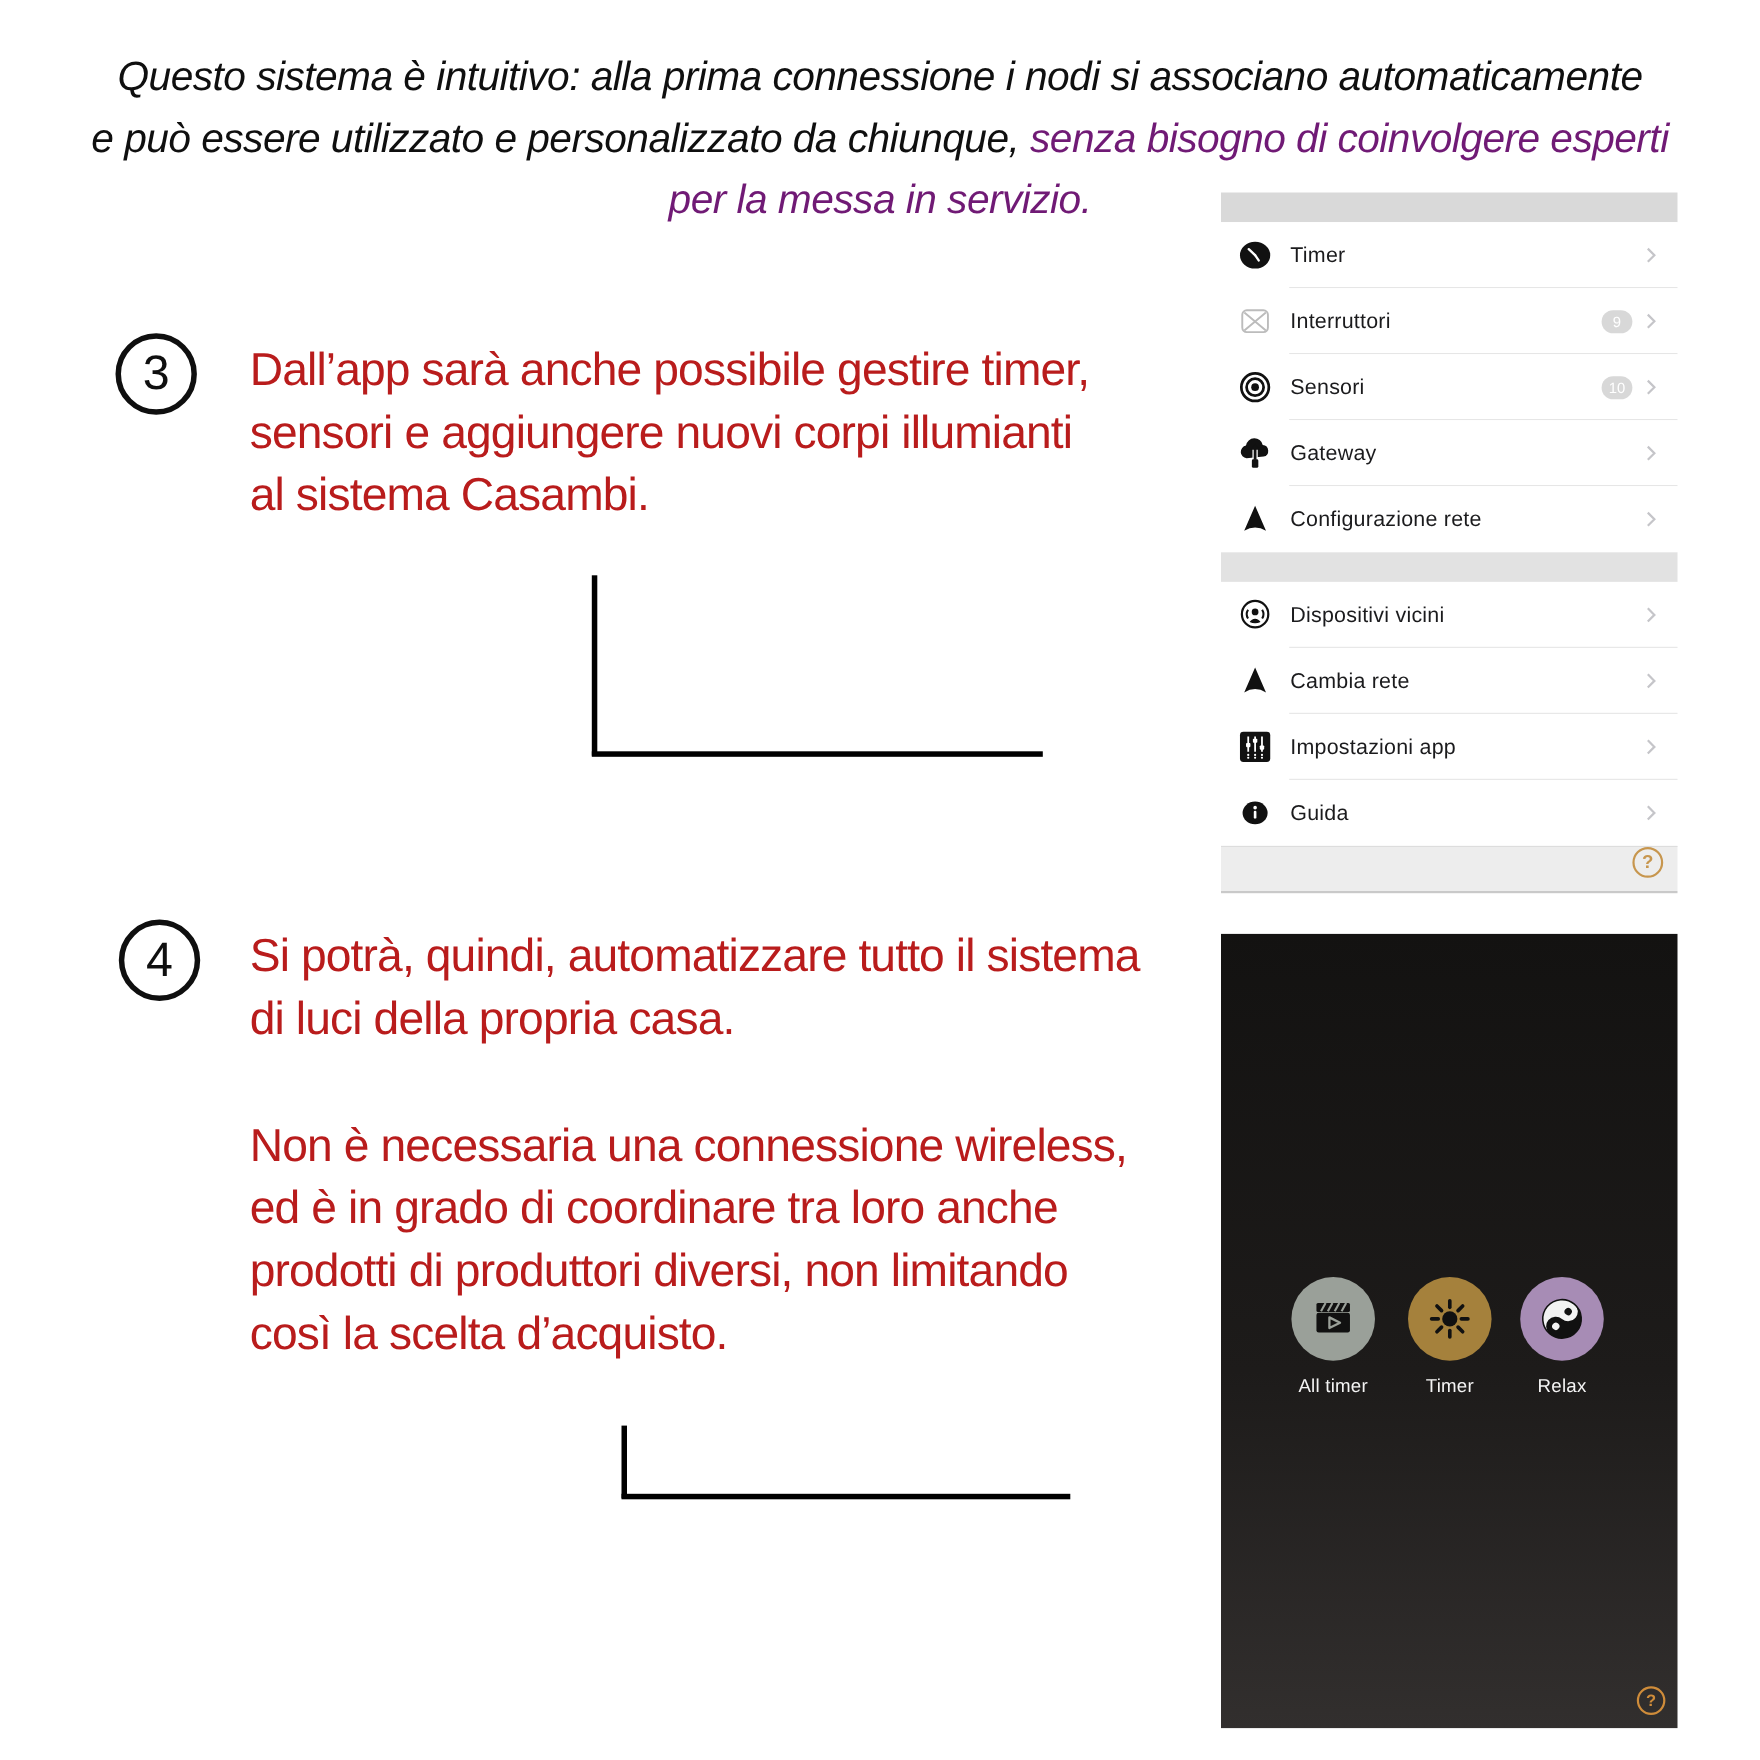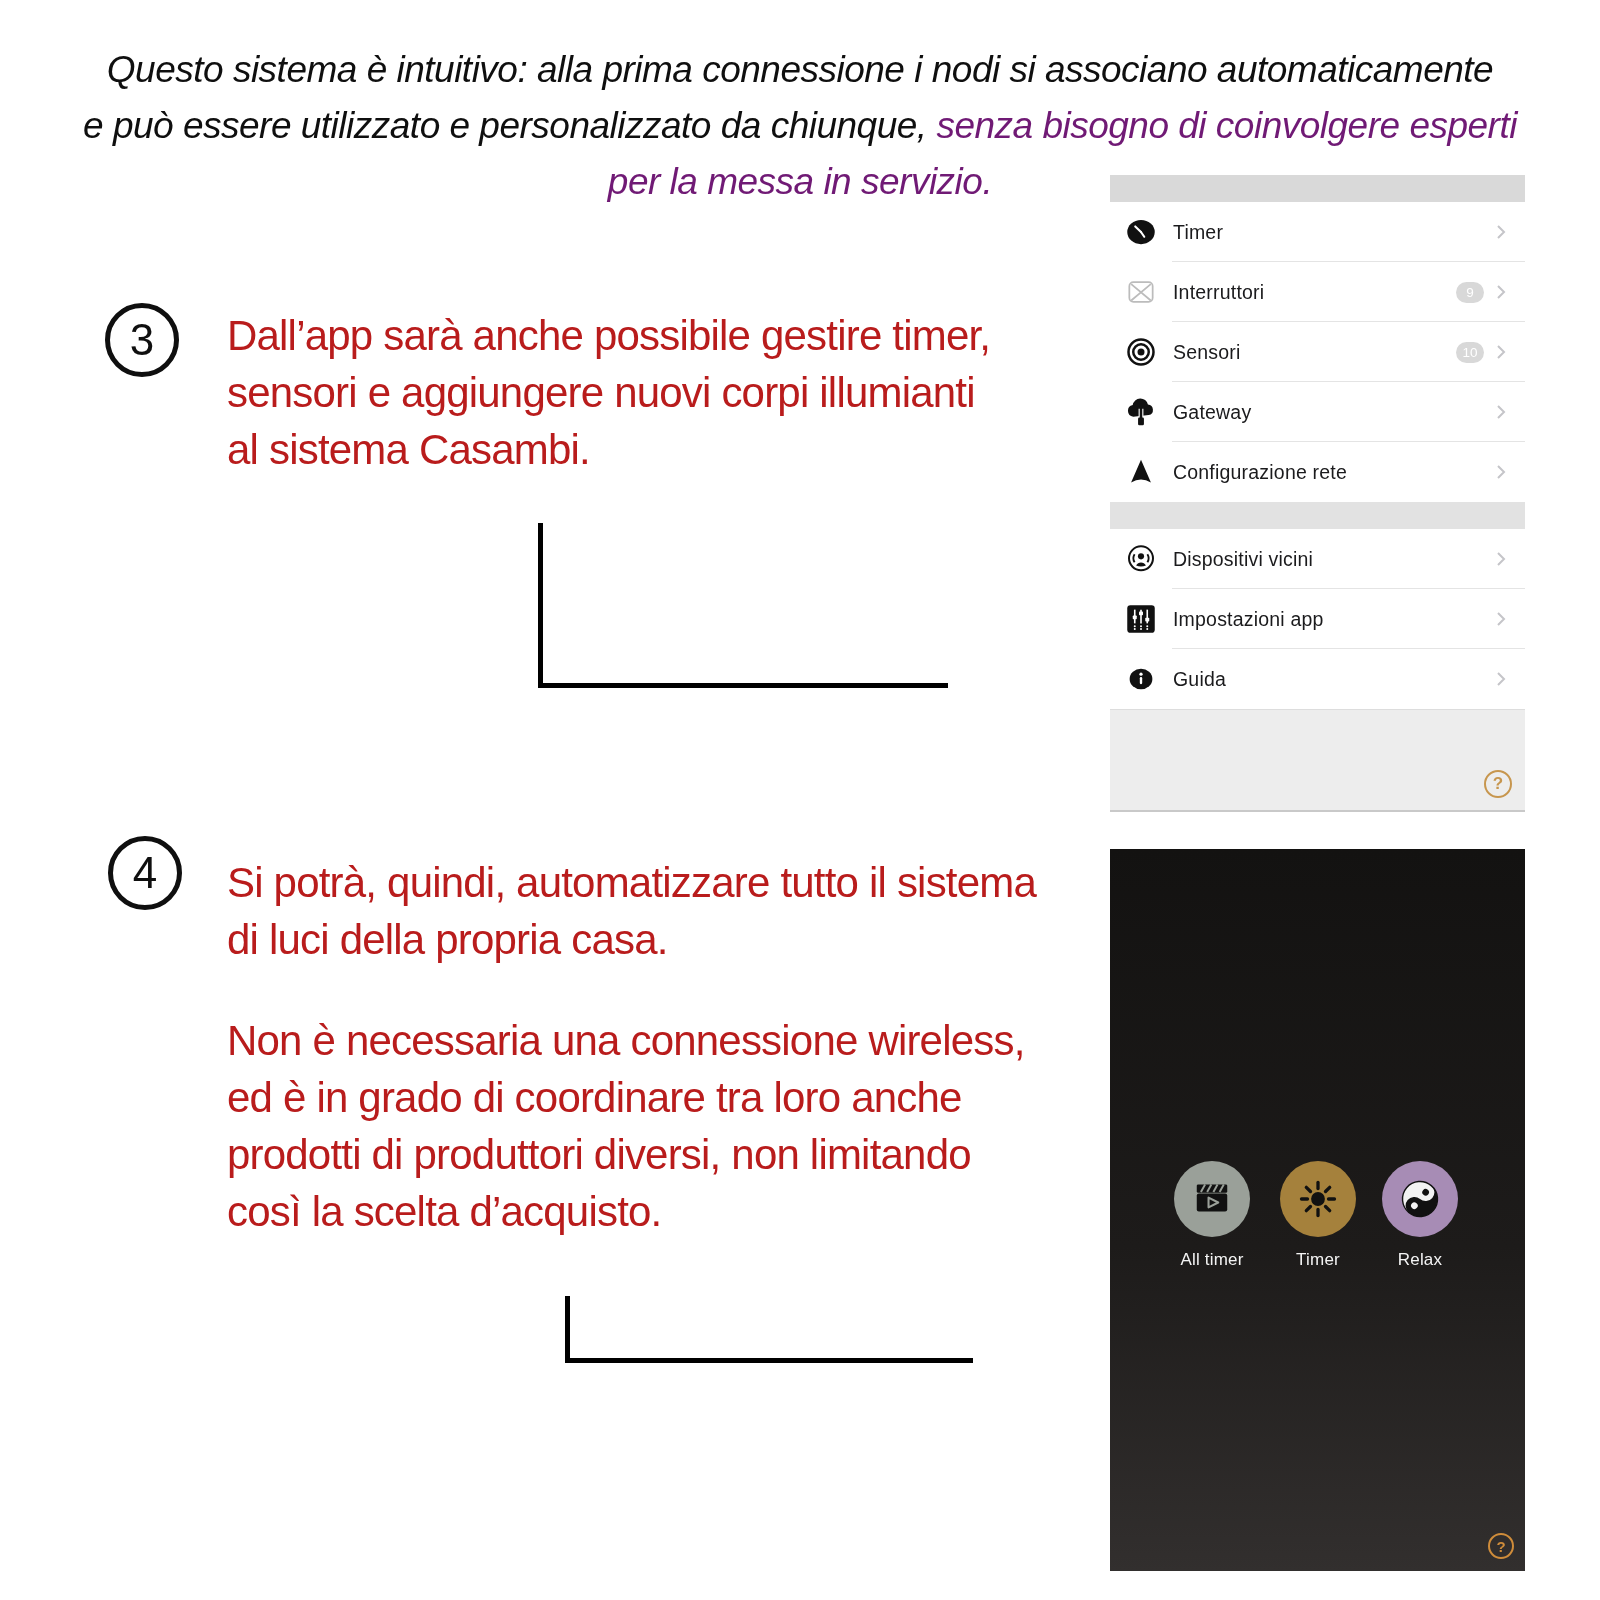--- a/index.html
+++ b/index.html
@@ -84,21 +84,21 @@
 <div class="step-text" style="top:307px;width:820px;">Dall’app sarà anche possibile gestire timer,
 sensori e aggiungere nuovi corpi illumianti
 al sistema Casambi.</div>
 
 <div class="connector" style="left:538px;top:523px;width:5px;height:164px;"></div>
 <div class="connector" style="left:538px;top:683px;width:410px;height:5px;"></div>
 
 <div class="step-circle" style="left:108px;top:836px;">
   <span>4</span>
 </div>
-<div class="step-text" style="top:840px;width:860px;margin-top:14px;">Si potrà, quindi, automatizzare tutto il sistema
+<div class="step-text" style="top:840px;width:860px;">Si potrà, quindi, automatizzare tutto il sistema
 di luci della propria casa.</div>
 <div class="step-text" style="top:1012px;width:860px;">Non è necessaria una connessione wireless,
 ed è in grado di coordinare tra loro anche
 prodotti di produttori diversi, non limitando
 così la scelta d’acquisto.</div>
 
 <div class="connector" style="left:565px;top:1296px;width:5px;height:66px;"></div>
 <div class="connector" style="left:565px;top:1358px;width:408px;height:5px;"></div>
 
 <div class="shot settings">
@@ -197,20 +197,33 @@
         </svg>
     </span>
     <span class="srow-label">Dispositivi vicini</span>
 
     <svg class="chev" viewBox="0 0 24 24">
         <polyline points="9,6 15,12 9,18" fill="none" stroke="#c5c5c9" stroke-width="2"></polyline>
       </svg>
     <span class="sep"></span>
   </div>
 
+  <div class="srow">
+    <span class="icon-box">
+      <svg width="28" height="28" viewBox="0 0 24 24">
+          <path d="M12 1.5 L20.5 21 Q12 15.8 3.5 21 Z" fill="#111"></path>
+        </svg>
+    </span>
+    <span class="srow-label">Cambia rete</span>
+
+    <svg class="chev" viewBox="0 0 24 24">
+        <polyline points="9,6 15,12 9,18" fill="none" stroke="#c5c5c9" stroke-width="2"></polyline>
+      </svg>
+    <span class="sep"></span>
+  </div>
 
   <div class="srow">
     <span class="icon-box">
       <svg width="30" height="30" viewBox="0 0 24 24">
           <rect x="1" y="1" width="22" height="22" rx="2.5" fill="#111"></rect>
           <g stroke="#fff" stroke-width="1.3">
             <line x1="7" y1="4.5" x2="7" y2="15.5"></line>
             <line x1="12" y1="4.5" x2="12" y2="15.5"></line>
             <line x1="17" y1="4.5" x2="17" y2="15.5"></line>
           </g>

